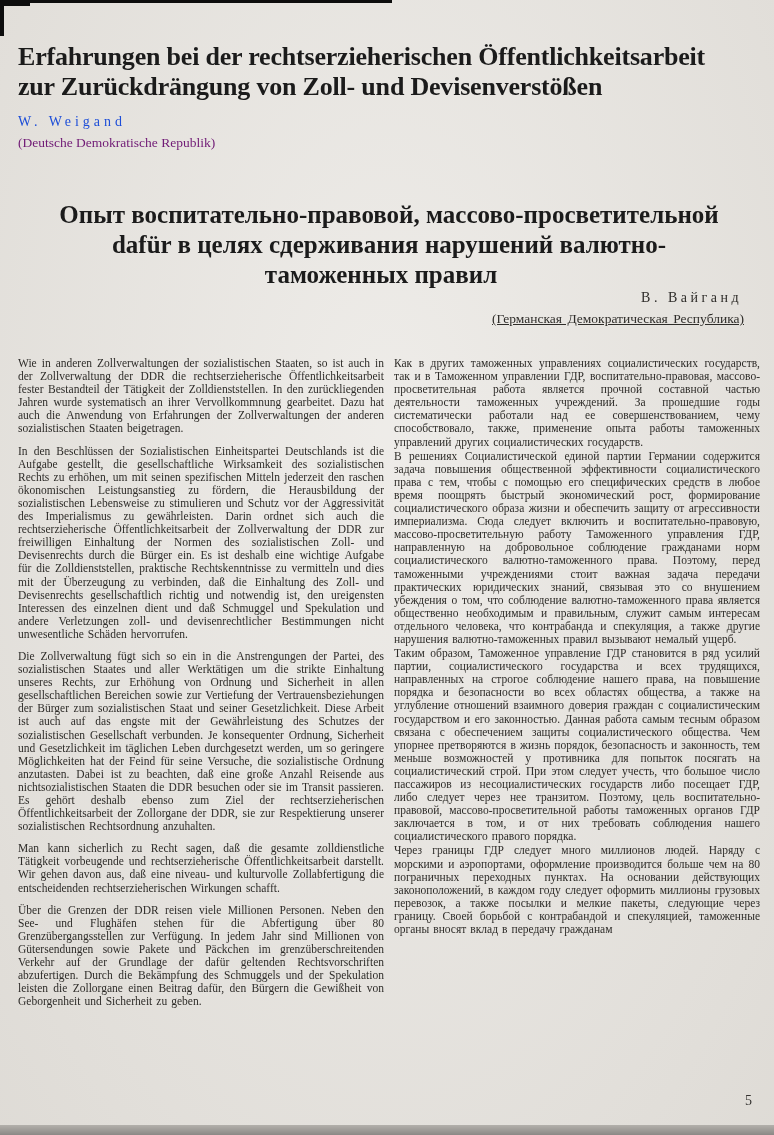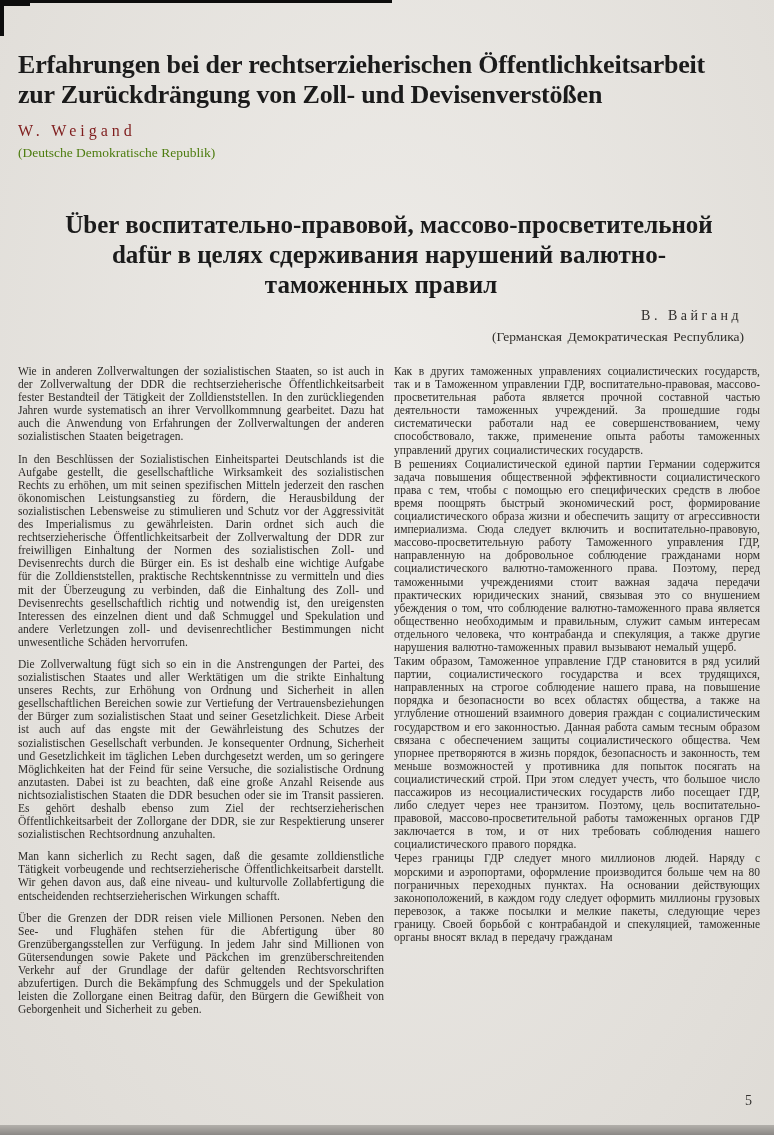--- a/index.html
+++ b/index.html
@@ -11,21 +11,21 @@
     height: 1135px;
     position: relative;
     overflow: hidden;
     background-color: #e7e4df;
     background-image: radial-gradient(ellipse at 50% 38%, rgba(255,255,255,0.30), rgba(110,105,95,0.07));
     font-family: "Liberation Serif", serif;
     color: #2e2c29;
   }
   .content {
     position: relative;
-    padding: 12px 14px 0 18px;
+    padding: 4px 14px 0 18px;
   }
   
   .scan-top-line {
     position: absolute; top: 0; left: 0;
     width: 392px; height: 3px;
     background: #0d0d0d;
   }
   .scan-top-thick {
     position: absolute; top: 0; left: 0;
     width: 30px; height: 6px;
@@ -46,63 +46,63 @@
     padding-top: 38px;
     font-size: 26px;
     font-weight: 700;
     line-height: 30px;
     letter-spacing: -0.2px;
     color: #1b1b1b;
   }
   .g-title .tline { white-space: nowrap; }
   .g-author {
     margin-top: 12px;
-    font-size: 16px;
+    font-size: 14px;
     letter-spacing: 4px;
-    color: #7f1d1d;
+    color: #1d4ed8;
   }
   .g-affiliation {
     margin-top: 5px;
     font-size: 13.5px;
-    color: #4d7c0f;
+    color: #701a75;
   }
   
   .r-title {
     margin-top: 49px;
     font-size: 25px;
     font-weight: 700;
     line-height: 30px;
     color: #1b1b1b;
     text-align: center;
   }
   .r-title .tline-last {
     text-align: center;
     padding-right: 16px;
   }
   .r-author {
-    margin-top: 8px;
     text-align: right;
     padding-right: 18px;
     font-size: 14px;
     letter-spacing: 3.5px;
     color: #2f2d2a;
   }
   .r-affiliation {
     margin-top: 5px;
     text-align: right;
     padding-right: 16px;
     font-size: 13.5px;
     word-spacing: 2px;
     color: #2f2d2a;
+    text-decoration: underline;
   }
   
   .columns {
     display: flex;
     gap: 10px;
-    margin-top: 20px;
+    margin-top: 30px;
   }
   .col {
     flex: 1 1 0;
     text-align: justify;
     font-size: 11.5px;
     line-height: 13.1px;
     word-spacing: 0.10em;
     color: #2e2c29;
   }
   .col-german p { margin: 0 0 9px 0; }
@@ -126,21 +126,21 @@
 <div class="content">
 
   <div class="g-title">
     <div class="tline">Erfahrungen bei der rechtserzieherischen Öffentlichkeitsarbeit</div>
     <div class="tline">zur Zurückdrängung von Zoll- und Devisenverstößen</div>
   </div>
   <div class="g-author">W. Weigand</div>
   <div class="g-affiliation">(Deutsche Demokratische Republik)</div>
 
   <div class="r-title">
-    <div class="tline">Über воспитательно-правовой, массово-просветительной</div>
+    <div class="tline">Опыт воспитательно-правовой, массово-просветительной</div>
     <div class="tline">dafür в целях сдерживания нарушений валютно-</div>
     <div class="tline-last">таможенных правил</div>
   </div>
   <div class="r-author">В. Вайганд</div>
   <div class="r-affiliation">(Германская Демократическая Республика)</div>
 
   <div class="columns">
     <div class="col col-german">
         <p>Wie in anderen Zollverwaltungen der sozialistischen Staaten, so ist auch in der Zollverwaltung der DDR die rechtserzieherische Öffentlichkeitsarbeit fester Bestandteil der Tätigkeit der Zolldienststellen. In den zurückliegenden Jahren wurde systematisch an ihrer Vervollkommnung gearbeitet. Dazu hat auch die Anwendung von Erfahrungen der Zollverwaltungen der anderen sozialistischen Staaten beigetragen.</p>
         <p>In den Beschlüssen der Sozialistischen Einheitspartei Deutschlands ist die Aufgabe gestellt, die gesellschaftliche Wirksamkeit des sozialistischen Rechts zu erhöhen, um mit seinen spezifischen Mitteln jederzeit den raschen ökonomischen Leistungsanstieg zu fördern, die Herausbildung der sozialistischen Lebensweise zu stimulieren und Schutz vor der Aggressivität des Imperialismus zu gewährleisten. Darin ordnet sich auch die rechtserzieherische Öffentlichkeitsarbeit der Zollverwaltung der DDR zur freiwilligen Einhaltung der Normen des sozialistischen Zoll- und Devisenrechts durch die Bürger ein. Es ist deshalb eine wichtige Aufgabe für die Zolldienststellen, praktische Rechtskenntnisse zu vermitteln und dies mit der Überzeugung zu verbinden, daß die Einhaltung des Zoll- und Devisenrechts gesellschaftlich richtig und notwendig ist, den ureigensten Interessen des einzelnen dient und daß Schmuggel und Spekulation und andere Verletzungen zoll- und devisenrechtlicher Bestimmungen nicht unwesentliche Schäden hervorrufen.</p>

